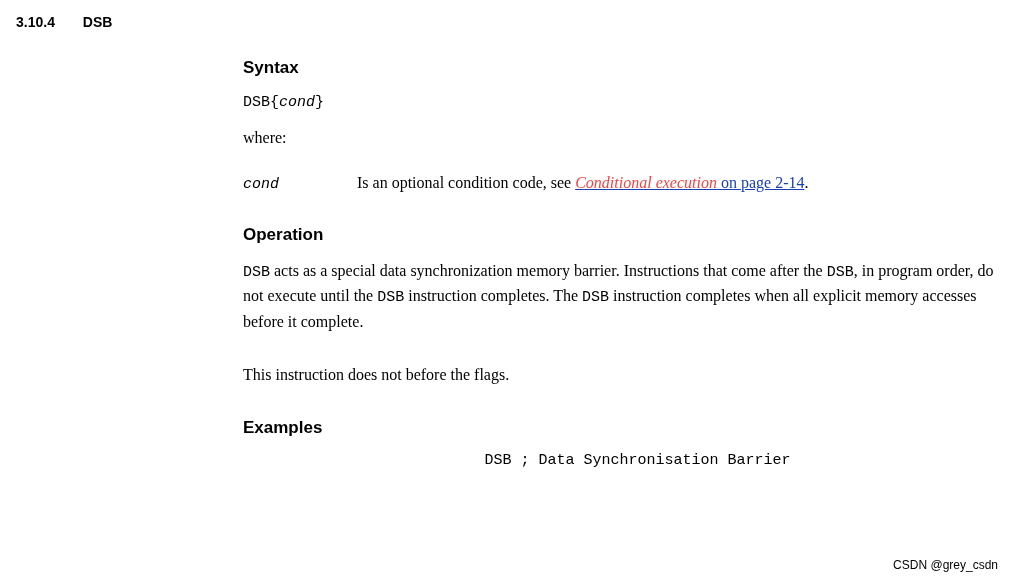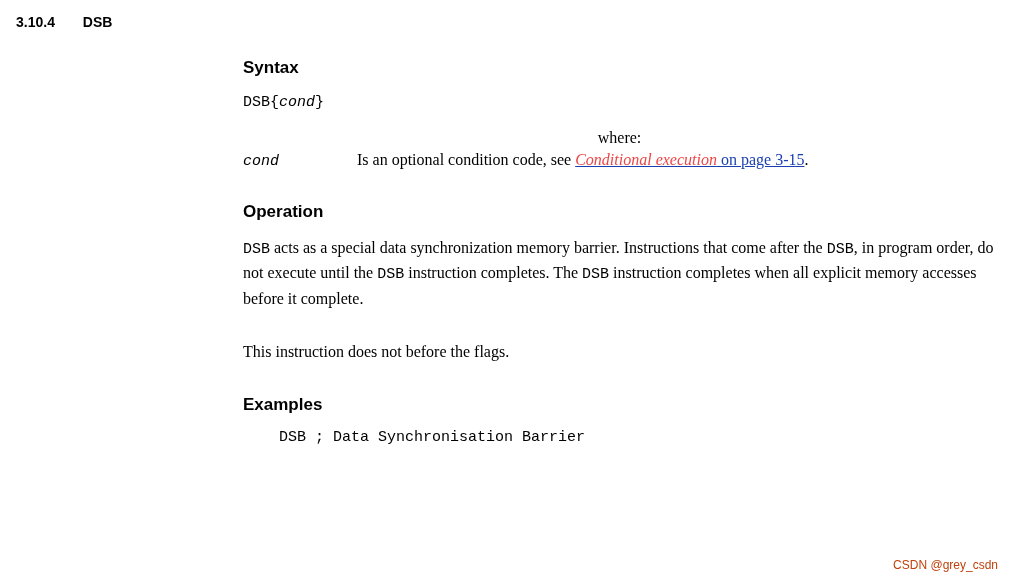--- a/index.html
+++ b/index.html
@@ -46,22 +46,21 @@
     .mono {
       font-family: 'Courier New', Courier, monospace;
       font-size: 15px;
     }
     .italic-mono {
       font-family: 'Courier New', Courier, monospace;
       font-style: italic;
       font-size: 15px;
     }
     .where {
-      margin-bottom: 4px;
-      text-align: center;
+      margin-bottom: 27px;
     }
     .param-row {
       display: flex;
       margin-bottom: 32px;
     }
     .param-name {
       width: 114px;
       flex-shrink: 0;
     }
     .param-desc {
@@ -78,28 +77,29 @@
       line-height: 1.55;
       margin-bottom: 32px;
     }
     .condflags-text {
       margin-bottom: 34px;
     }
     .example-code {
       font-family: 'Courier New', Courier, monospace;
       font-size: 15px;
       margin-left: 36px;
+      text-align: center;
     }
     .watermark {
       position: absolute;
       bottom: 10px;
       right: 14px;
       font-family: Arial, sans-serif;
       font-size: 12px;
-      color: #c2410c;
+      color: #000000;
     }
   </style>
 </head>
 <body>
 
 <div class="section-header">
   <span class="section-number">3.10.4</span>
   <span>DSB</span>
 </div>
 
@@ -112,21 +112,21 @@
     <span class="mono">DSB</span><span class="mono">{</span><span class="italic-mono">cond</span><span class="mono">}</span>
   </p>
 
   <p class="where">where:</p>
 
   <div class="param-row">
     <div class="param-name">
       <span class="italic-mono">cond</span>
     </div>
     <div class="param-desc">
-      <span>Is an optional condition code, see </span><a class="link" href="#"><span class="link-italic">Conditional execution</span><span> on page 3-15</span></a><span>.</span>
+      <span>Is an optional condition code, see </span><a class="link" href="#"><span class="link-italic">Conditional execution</span><span> on page 2-14</span></a><span>.</span>
     </div>
   </div>
 
   <h3 class="subhead">Operation</h3>
 
   <p class="operation-text">
     <span class="mono">DSB</span><span> acts as a special data synchronization memory barrier. Instructions that come after the </span><span class="mono">DSB</span><span>, in program order, do not execute until the </span><span class="mono">DSB</span><span> instruction completes. The </span><span class="mono">DSB</span><span> instruction completes when all explicit memory accesses before it complete.</span>
   </p>
 
 

